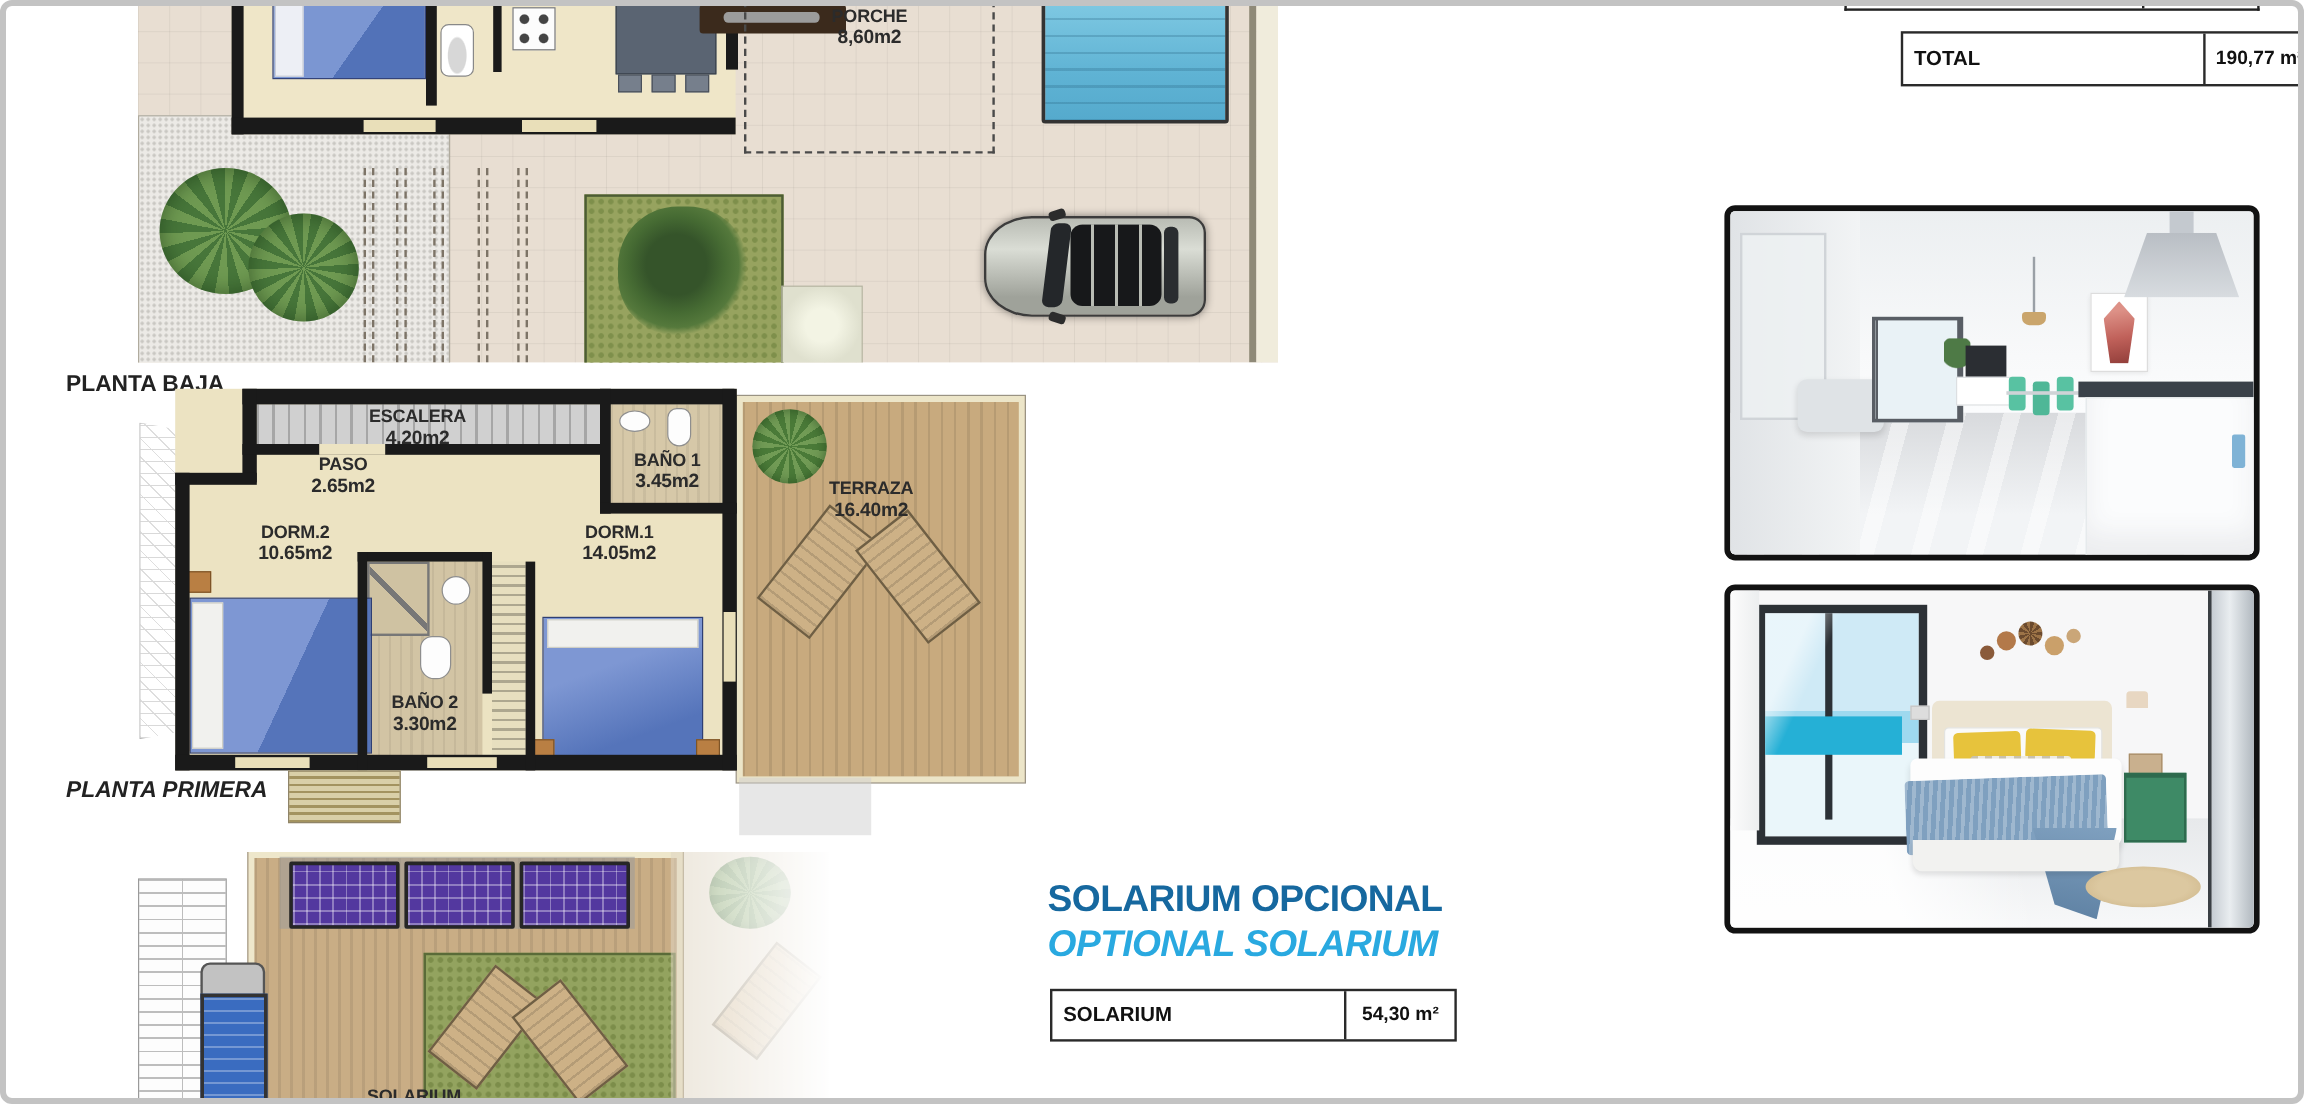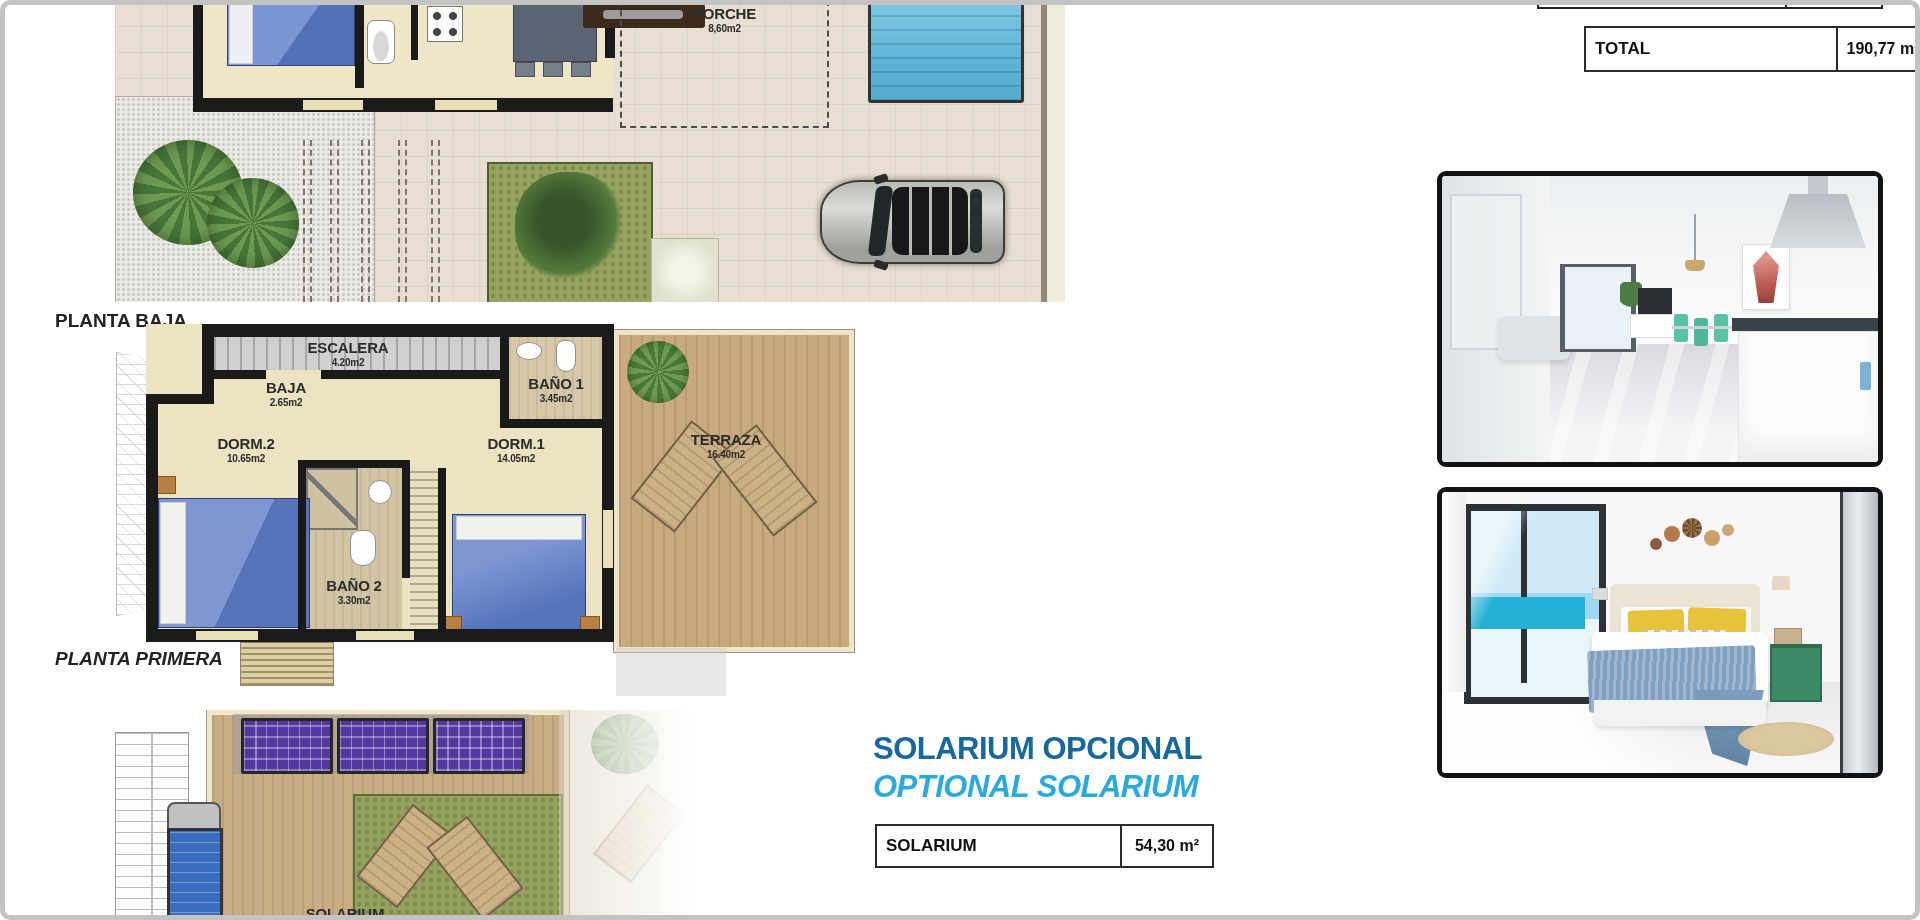--- a/index.html
+++ b/index.html
@@ -8,21 +8,21 @@
     background:#ffffff;
     font-family:"Liberation Sans","DejaVu Sans",sans-serif;
   }
   .abs{position:absolute;}
   
   .page-frame{position:absolute;inset:0;border:5px solid #c3c3c3;border-radius:10px;pointer-events:none;z-index:99;}
 
   
   .lbl{position:absolute;text-align:center;color:#2b2b2b;font-weight:bold;line-height:1.12;letter-spacing:-0.2px;white-space:nowrap;z-index:30;}
   .lbl .nm{display:block;font-size:15px;}
-  .lbl .ar{display:block;font-size:10px;}
+  .lbl .ar{display:block;font-size:16px;}
   .floor-title{position:absolute;font-size:19px;font-weight:600;color:#222;letter-spacing:0;}
 
   
   .gf{left:115px;top:0;width:950px;height:302px;overflow:hidden;
       background-color:#e8ded2;
       background-image:linear-gradient(rgba(0,0,0,.05) 1px,transparent 1px),
                        linear-gradient(90deg,rgba(0,0,0,.05) 1px,transparent 1px);
       background-size:26px 26px;}
   .wall{background:#1a1a1a;position:absolute;}
   .sill{background:#e9dfb9;position:absolute;}
@@ -249,28 +249,28 @@
   <div class="wall" style="left:322px;top:150px;width:8px;height:174px;"></div>
 
   <div class="abs doormat"></div>
   <div class="abs gray-patch"></div>
 
   <div class="lbl" style="left:132px;top:22px;width:200px;">
     <span class="nm">ESCALERA</span>
     <span class="ar">4.20m2</span>
   </div>
   <div class="lbl" style="left:110px;top:62px;width:120px;">
-    <span class="nm">BAJA</span>
+    <span class="nm">PASO</span>
     <span class="ar">2.65m2</span>
   </div>
   <div class="lbl" style="left:385px;top:58px;width:110px;">
     <span class="nm">BAÑO 1</span>
     <span class="ar">3.45m2</span>
   </div>
-  <div class="lbl" style="left:500px;top:82px;width:220px;margin-top:32px;">
+  <div class="lbl" style="left:500px;top:82px;width:220px;">
     <span class="nm">TERRAZA</span>
     <span class="ar">16.40m2</span>
   </div>
   <div class="lbl" style="left:60px;top:118px;width:140px;">
     <span class="nm">DORM.2</span>
     <span class="ar">10.65m2</span>
   </div>
   <div class="lbl" style="left:182px;top:260px;width:112px;">
     <span class="nm">BAÑO 2</span>
     <span class="ar">3.30m2</span>

